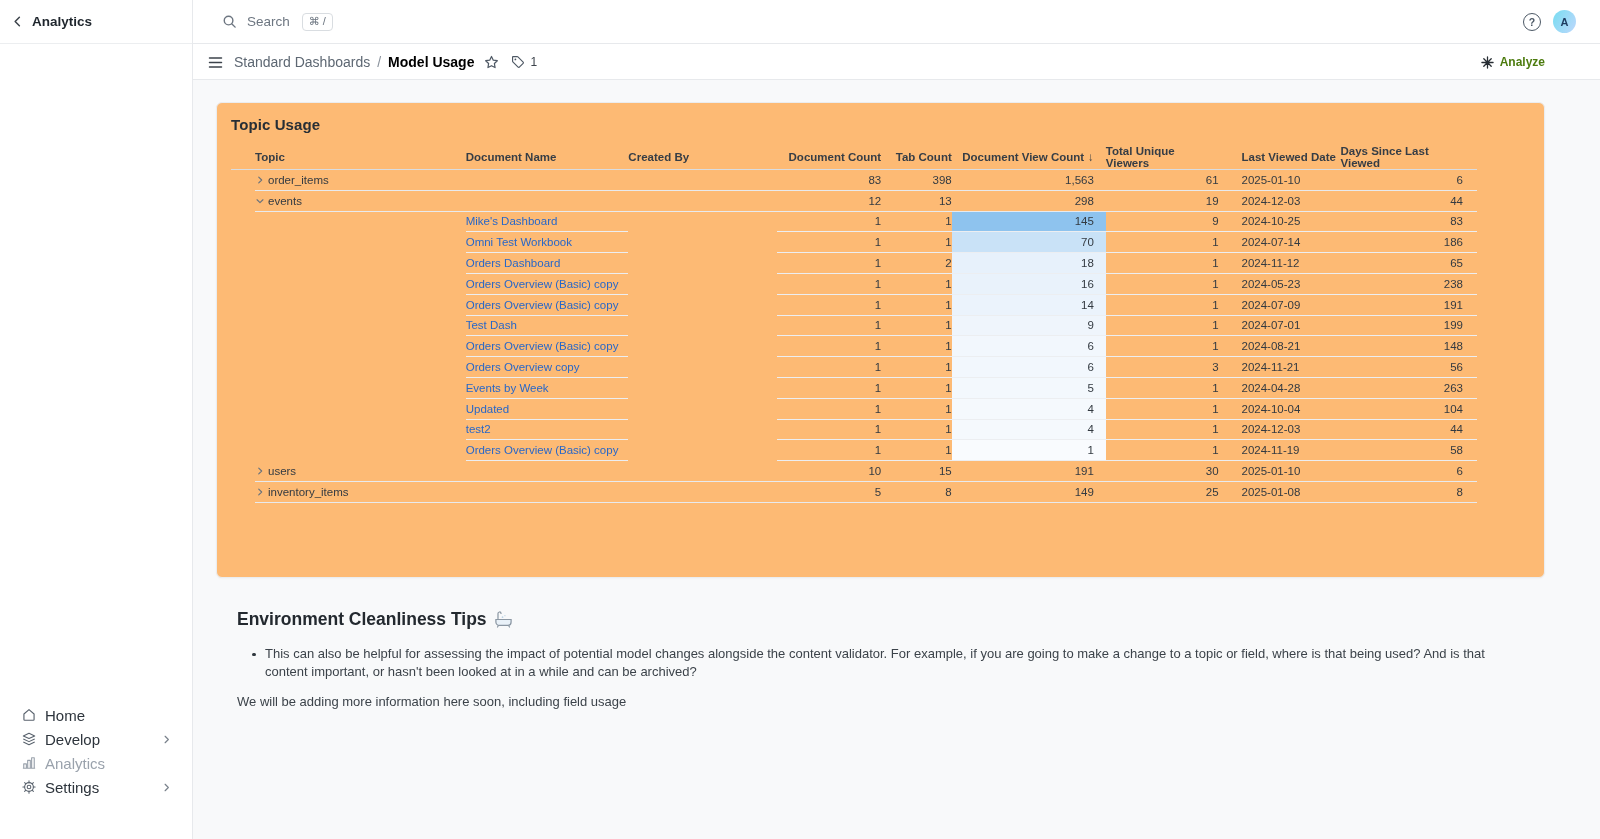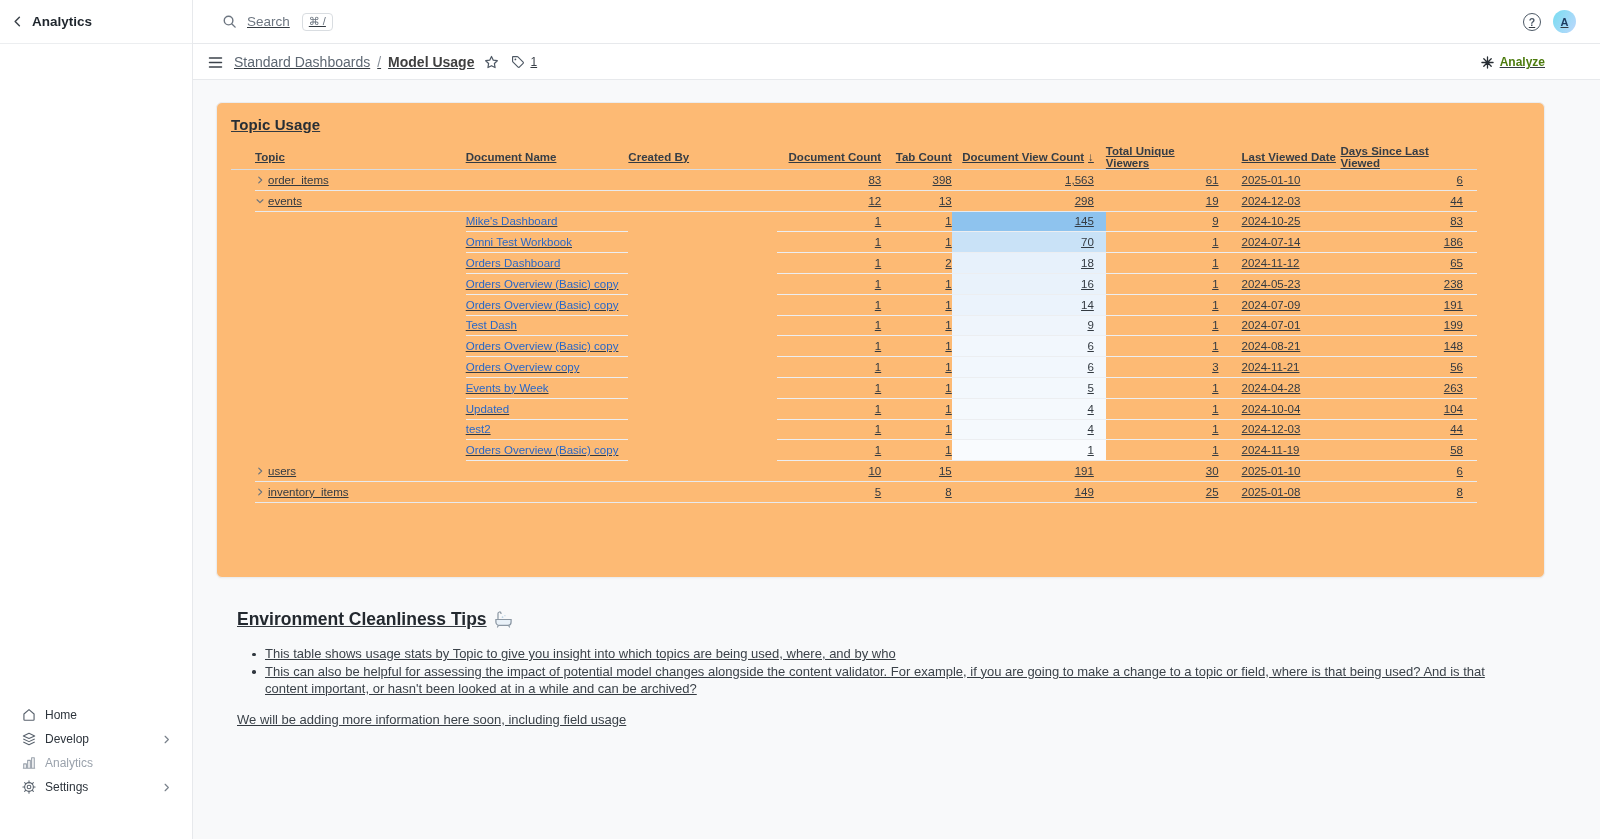--- a/index.html
+++ b/index.html
@@ -19,29 +19,29 @@
   .sidebar-header {
     height:44px; display:flex; align-items:center; gap:7px;
     padding:0 10px; border-bottom:1px solid #eceef0;
   }
   .sidebar-header .back { display:flex; align-items:center; cursor:pointer; color:#3c434b; }
   .sidebar-title { font-size:13.5px; font-weight:700; color:#1f262d; }
   .sidebar-spacer { flex:1; }
   .sidebar-nav { padding:0 0 40px 0; }
   .nav-item {
     height:24px; display:flex; align-items:center; gap:9px;
-    padding:0 20px 0 22px; cursor:pointer; color:#2d343c; font-size:12px;
+    padding:0 20px 0 22px; cursor:pointer; color:#2d343c; font-size:15px;
   }
   .nav-item .nav-ic { display:flex; align-items:center; color:#59626d; }
   .nav-item .nav-label { flex:1; font-weight:400; }
   .nav-item.muted, .nav-item.muted .nav-ic { color:#9aa2ac; }
   .nav-item .nav-chev { color:#7a828c; display:flex; align-items:center; }
 
   
-  .main { flex:1; display:flex; flex-direction:column; min-width:0;text-decoration:underline; }
+  .main { flex:1; display:flex; flex-direction:column; min-width:0; }
 
   .topbar {
     height:44px; background:#fff; border-bottom:1px solid #e7e9ec;
     display:flex; align-items:center; padding:0 24px 0 29px;
   }
   .searchbox { display:flex; align-items:center; gap:10px; cursor:text; }
   .searchbox .s-ic { color:#6d7681; display:flex; }
   .searchbox .s-label { color:#6d7681; font-size:13.5px; }
   .kbd {
     border:1px solid #d9dde1; border-radius:4px; padding:1px 6px 2px;
@@ -58,21 +58,21 @@
     background:linear-gradient(120deg,#7edcf2 10%,#b7d8fb 90%);
     display:flex; align-items:center; justify-content:center;
     font-size:11px; font-weight:700; color:#1d3a5f;
   }
 
   .toolbar { background:#fff; border-bottom:1px solid #e7e9ec; padding:10px 55px 9px 15px; }
   .crumb-row { display:flex; align-items:center; }
   .hamburger { color:#3c434b; display:flex; align-items:center; cursor:pointer; margin-right:11px; }
   .crumb-parent { font-size:14px; color:#5d6772; cursor:pointer; }
   .crumb-sep { font-size:14px; color:#8b939d; margin:0 7px; }
-  .crumb-current { font-size:14px; font-weight:700; color:#404040; }
+  .crumb-current { font-size:14px; font-weight:700; color:#000000; }
   .star-btn, .tag-btn { display:flex; align-items:center; color:#4e5864; cursor:pointer; }
   .star-btn { margin-left:10px; }
   .tag-btn { margin-left:12px; gap:5px; }
   .tag-count { font-size:12px; color:#3d444c; }
   .analyze-btn {
     margin-left:auto; display:flex; align-items:center; gap:6px;
     font-size:12px; font-weight:700; color:#4d7c0f; cursor:pointer;
   }
   .menu-row { display:flex; gap:20px; margin:9px 0 0 19px; }
   .menu-item { font-size:12px; color:#40474f; cursor:pointer; }
@@ -695,21 +695,20 @@
             <svg width="19" height="19" viewBox="0 0 20 20" fill="none">
                 <path d="M4.2 9V3.8a1.6 1.6 0 0 1 3.2-.2" stroke="#8b97a3" stroke-width="1.3" stroke-linecap="round"></path>
                 <path d="M2 10h16v2.6a3.6 3.6 0 0 1-3.6 3.6H5.6A3.6 3.6 0 0 1 2 12.6z" fill="#e9f1f8" stroke="#8b97a3" stroke-width="1.3"></path>
                 <path d="M4.5 16.5l-.8 1.5M15.5 16.5l.8 1.5" stroke="#8b97a3" stroke-width="1.2" stroke-linecap="round"></path>
                 <circle cx="9" cy="7.6" r="0.9" fill="#bcd3e6"></circle>
                 <circle cx="11.5" cy="6" r="0.7" fill="#bcd3e6"></circle>
               </svg>
           </span>
         </div>
         <ul class="tips-list" id="tips-list">
-            <li>This table shows usage stats by Topic to give you insight into which topics are being used, where, and by who</li>
             <li>This can also be helpful for assessing the impact of potential model changes alongside the content validator. For example, if you are going to make a change to a topic or field, where is that being used? And is that content important, or hasn't been looked at in a while and can be archived?</li>
           </ul>
         <p class="tips-footer">We will be adding more information here soon, including field usage</p>
       </div>
 
     </div>
   </div>
 </div>
 
 </body></html>

